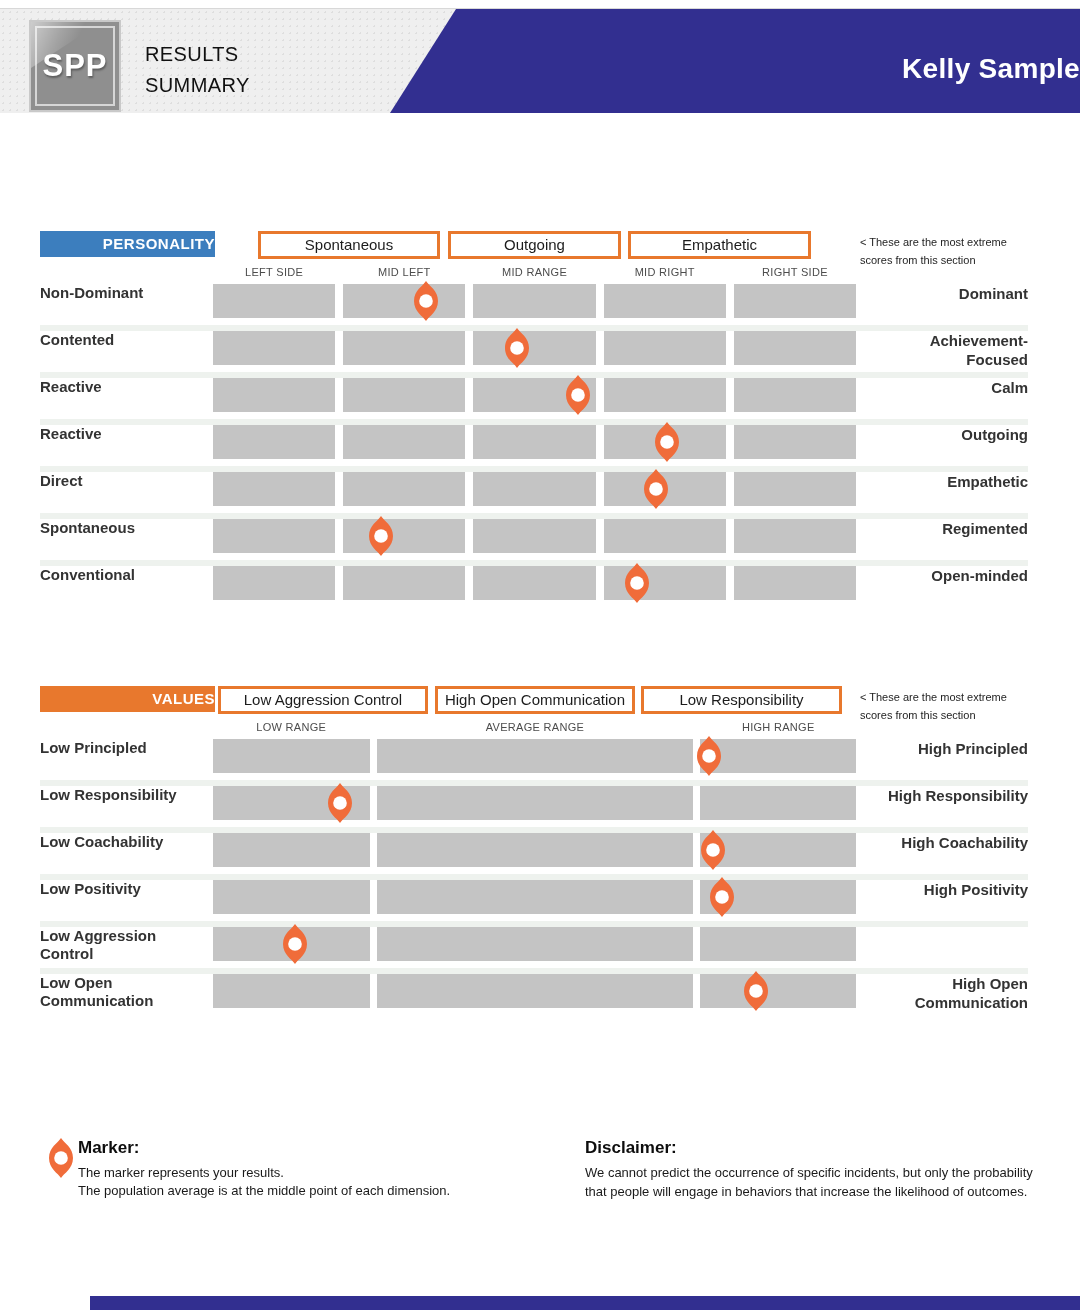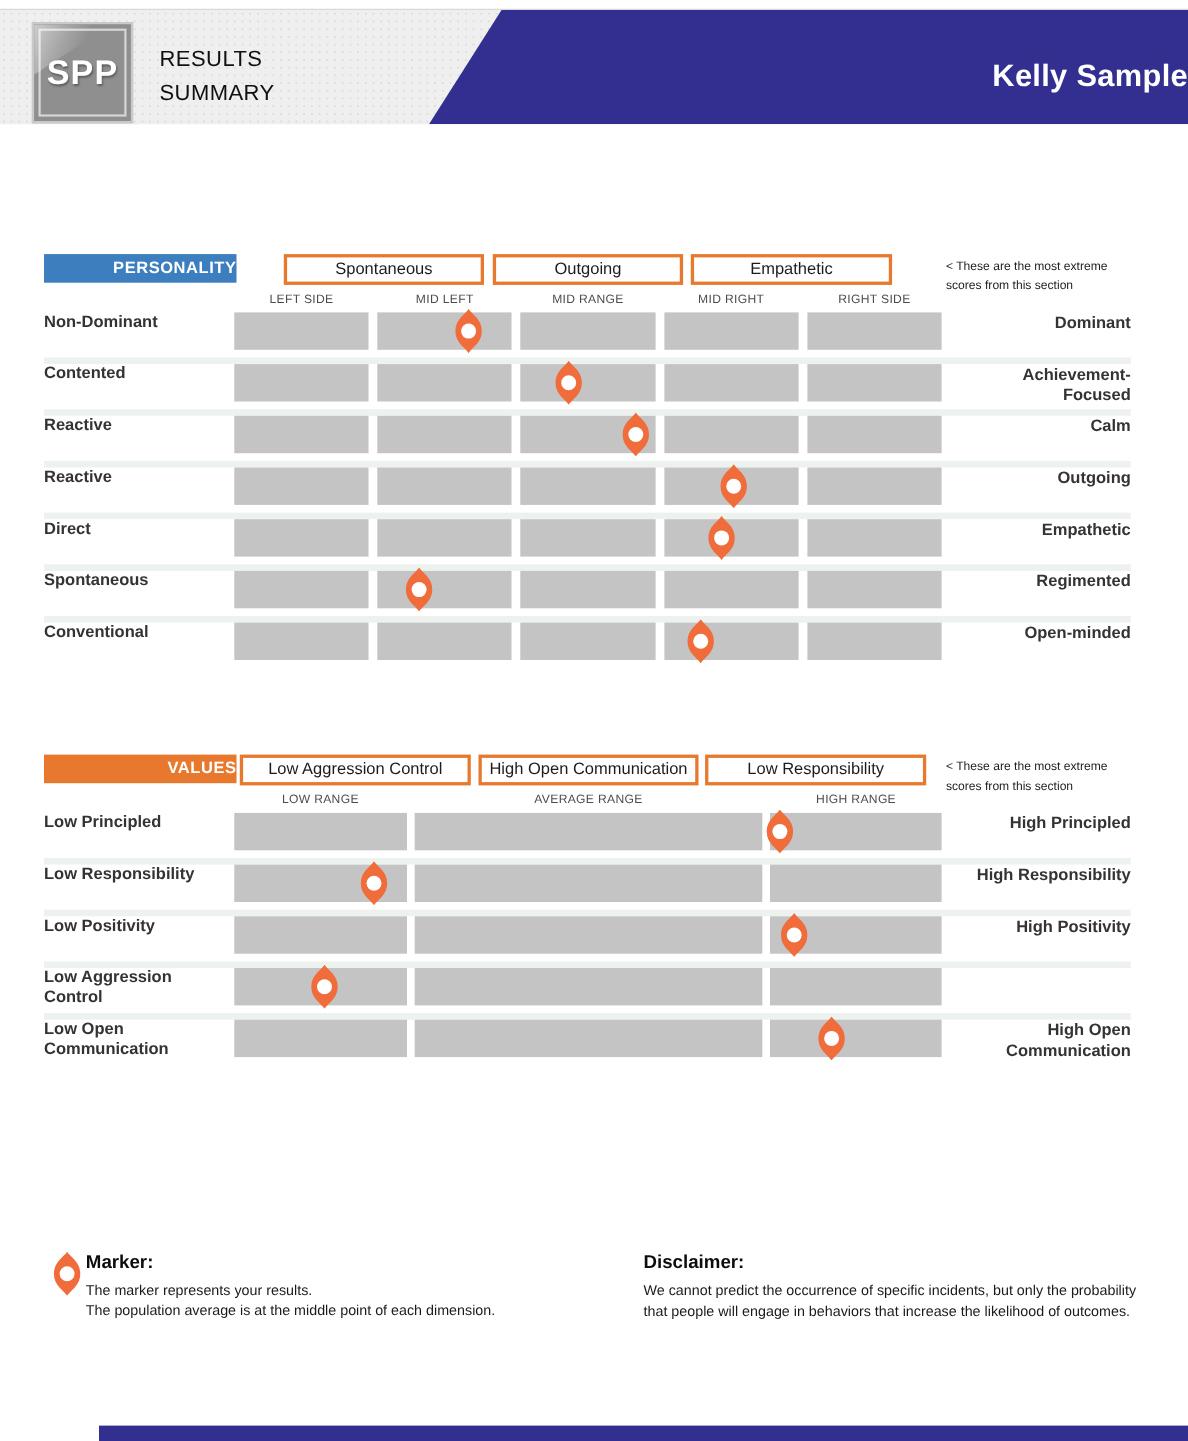--- a/index.html
+++ b/index.html
@@ -294,20 +294,35 @@
           <div class="marker" style="left: 19.7%;">
             <svg width="26" height="40" viewBox="0 0 26 40" xmlns="http://www.w3.org/2000/svg">
               <path d="M13 0 C16 5 25 9 25 20 C25 31 16 35 13 40 C10 35 1 31 1 20 C1 9 10 5 13 0 Z" fill="#F06C3A"></path>
               <circle cx="13" cy="20" r="6.8" fill="#ffffff"></circle>
             </svg>
           </div>
         </div>
         <div class="row-right">High Responsibility</div>
       </div>
       <div class="grid-row">
+        <div class="row-left">Low Coachability</div>
+        <div class="track v">
+          <div class="seg s-low"></div>
+          <div class="seg s-avg"></div>
+          <div class="seg s-high"></div>
+          <div class="marker" style="left: 77.7%;">
+            <svg width="26" height="40" viewBox="0 0 26 40" xmlns="http://www.w3.org/2000/svg">
+              <path d="M13 0 C16 5 25 9 25 20 C25 31 16 35 13 40 C10 35 1 31 1 20 C1 9 10 5 13 0 Z" fill="#F06C3A"></path>
+              <circle cx="13" cy="20" r="6.8" fill="#ffffff"></circle>
+            </svg>
+          </div>
+        </div>
+        <div class="row-right">High Coachability</div>
+      </div>
+      <div class="grid-row">
         <div class="row-left">Low Positivity</div>
         <div class="track v">
           <div class="seg s-low"></div>
           <div class="seg s-avg"></div>
           <div class="seg s-high"></div>
           <div class="marker" style="left: 79.2%;">
             <svg width="26" height="40" viewBox="0 0 26 40" xmlns="http://www.w3.org/2000/svg">
               <path d="M13 0 C16 5 25 9 25 20 C25 31 16 35 13 40 C10 35 1 31 1 20 C1 9 10 5 13 0 Z" fill="#F06C3A"></path>
               <circle cx="13" cy="20" r="6.8" fill="#ffffff"></circle>
             </svg>

